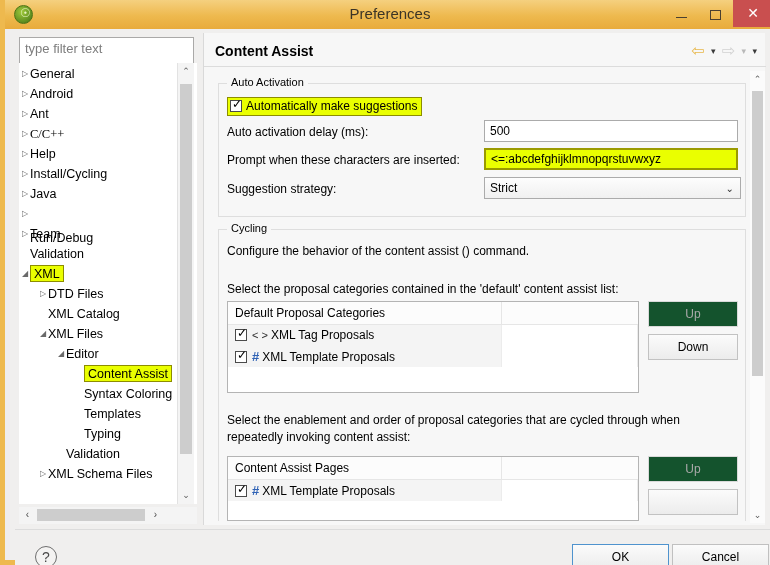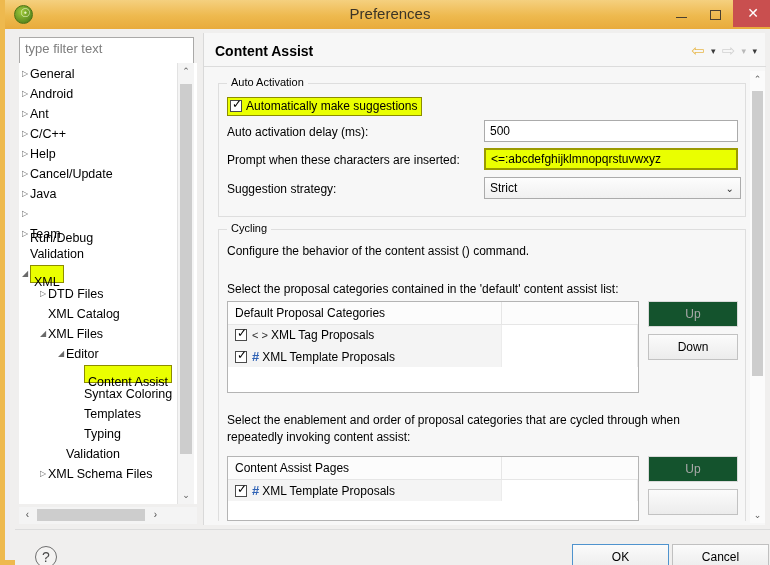--- a/index.html
+++ b/index.html
@@ -113,21 +113,21 @@
   .tree-item .arrow {
     position: absolute; top: 0;
     width: 14px; height: 20px;
     line-height: 20px; text-align: center;
     font-size: 8px; color: #6a6a6a;
   }
   .tree-item .lbl { position: absolute; top: 0; }
   .tree-item .lbl.hl {
     background: #eaff00;
     border: 1px solid #8d8d00;
-    padding: 8px 3px;
+    padding: 0 3px;
     line-height: 17px;
     height: 17px;
     top: 1px;
     box-sizing: border-box;
   }
 
   
   .tree-vscroll {
     position: absolute; left: 167px; top: 34px;
     width: 17px; height: 441px;
@@ -394,29 +394,29 @@
         <div class="tree-item">
           <span class="arrow" style="left: -2px;">▷</span>
           <span class="lbl" style="left: 10px;">Android</span>
         </div>
         <div class="tree-item">
           <span class="arrow" style="left: -2px;">▷</span>
           <span class="lbl" style="left: 10px;">Ant</span>
         </div>
         <div class="tree-item">
           <span class="arrow" style="left: -2px;">▷</span>
-          <span class="lbl" style="left: 10px;">C/C++</span>
+          <span class="lbl" style="left: 10px; font-family: Liberation Serif, serif;">C/C++</span>
         </div>
         <div class="tree-item">
           <span class="arrow" style="left: -2px;">▷</span>
           <span class="lbl" style="left: 10px;">Help</span>
         </div>
         <div class="tree-item">
           <span class="arrow" style="left: -2px;">▷</span>
-          <span class="lbl" style="left: 10px;">Cancel/Update</span>
+          <span class="lbl" style="left: 10px;">Install/Cycling</span>
         </div>
         <div class="tree-item">
           <span class="arrow" style="left: -2px;">▷</span>
           <span class="lbl" style="left: 10px;">Java</span>
         </div>
         <div class="tree-item">
           <span class="arrow" style="left: -2px;">▷</span>
           <span class="lbl" style="left: 10px; margin-top: 24px;">Run/Debug</span>
         </div>
         <div class="tree-item">

